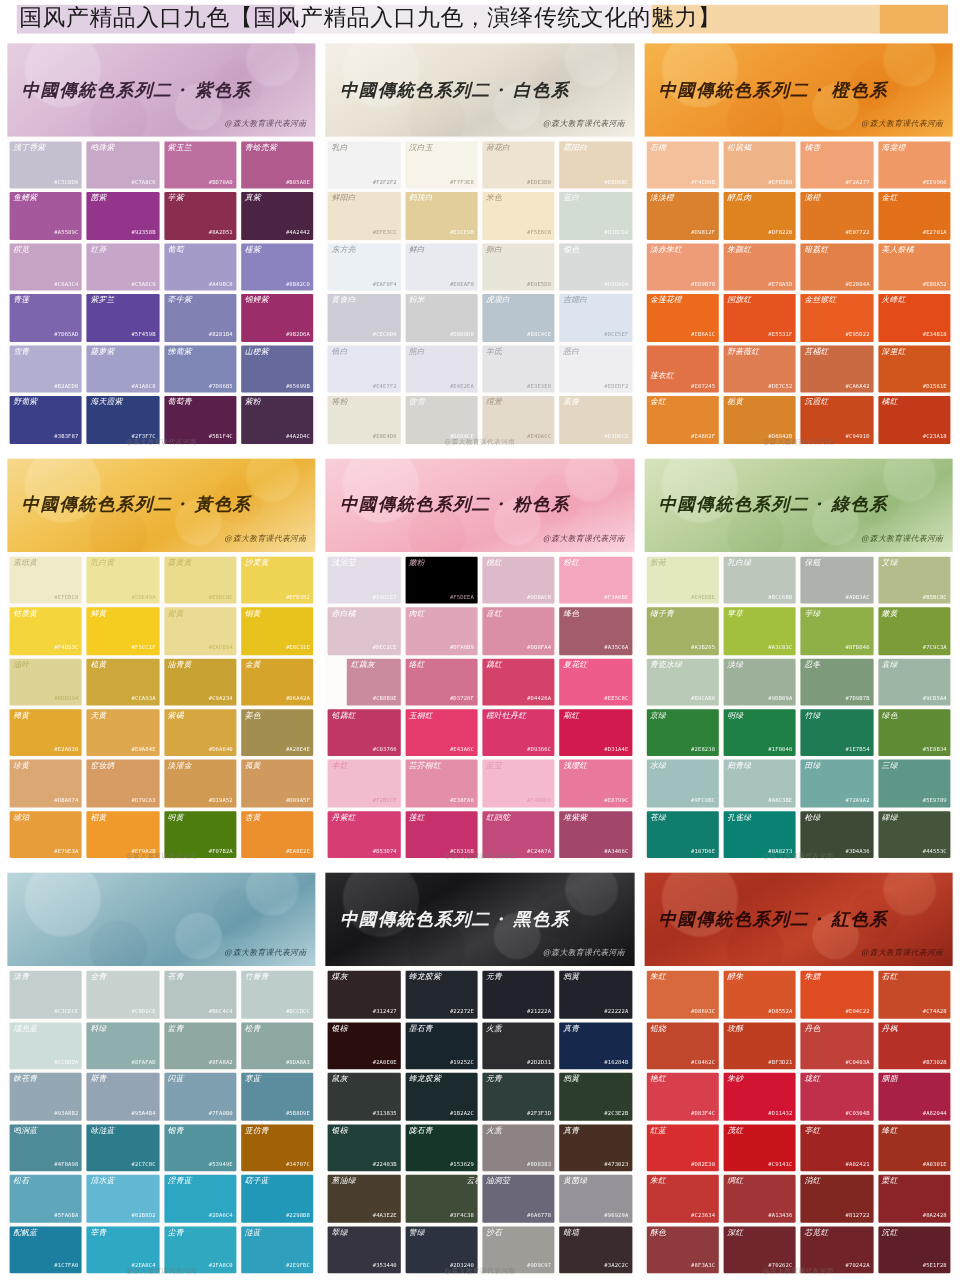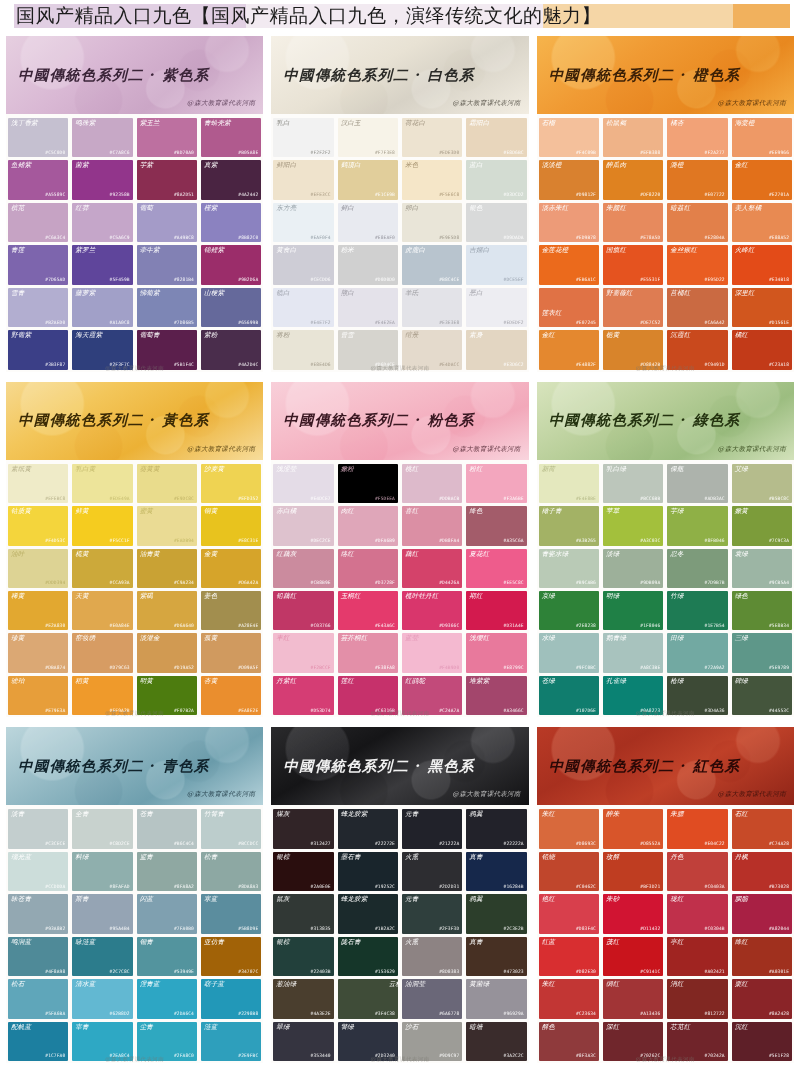--- a/index.html
+++ b/index.html
@@ -629,21 +629,21 @@
             <span class="sw-hex" style="color: rgb(255, 255, 255);">#DFA6B9</span>
           </div>
           <div class="swatch" style="background: rgb(219, 143, 164);">
             <span class="sw-name" style="color: rgb(255, 255, 255);">喜红</span>
             <span class="sw-hex" style="color: rgb(255, 255, 255);">#DB8FA4</span>
           </div>
           <div class="swatch" style="background: rgb(163, 92, 106);">
             <span class="sw-name" style="color: rgb(255, 255, 255);">绛色</span>
             <span class="sw-hex" style="color: rgb(255, 255, 255);">#A35C6A</span>
           </div>
-          <div class="swatch" style="background: rgb(203, 139, 158);">
+          <div class="swatch" style="background: rgb(203, 139, 158); margin-left: 16px;">
             <span class="sw-name" style="color: rgb(255, 255, 255);">红藕灰</span>
             <span class="sw-hex" style="color: rgb(255, 255, 255);">#CB8B9E</span>
           </div>
           <div class="swatch" style="background: rgb(211, 114, 143);">
             <span class="sw-name" style="color: rgb(255, 255, 255);">络红</span>
             <span class="sw-hex" style="color: rgb(255, 255, 255);">#D3728F</span>
           </div>
           <div class="swatch" style="background: rgb(212, 66, 106);">
             <span class="sw-name" style="color: rgb(255, 255, 255);">藕红</span>
             <span class="sw-hex" style="color: rgb(255, 255, 255);">#D4426A</span>
@@ -807,21 +807,20 @@
             <span class="sw-name" style="color: rgb(255, 255, 255);">碑绿</span>
             <span class="sw-hex" style="color: rgb(255, 255, 255);">#44553C</span>
           </div>
         </div>
         <div class="card-watermark">@森大教育课代表河南</div>
       </div>
       <div class="card">
         <div class="banner">
           <div class="bg" style="background: linear-gradient(150deg, rgb(188, 214, 220) 0%, rgb(147, 185, 196) 35%, rgb(110, 159, 174) 68%, rgb(181, 210, 218) 100%);"></div>
           <div class="grain"></div>
-          <div class="banner-title" style="color: rgb(16, 35, 44);">中國傳統色系列二 · 青色系</div>
           <div class="banner-sign" style="color: rgb(23, 48, 59);">@森大教育课代表河南</div>
         </div>
         <div class="swatches">
           <div class="swatch" style="background: rgb(195, 206, 206);">
             <span class="sw-name" style="color: rgb(255, 255, 255);">淡青</span>
             <span class="sw-hex" style="color: rgb(255, 255, 255);">#C3CECE</span>
           </div>
           <div class="swatch" style="background: rgb(200, 210, 206);">
             <span class="sw-name" style="color: rgb(255, 255, 255);">全青</span>
             <span class="sw-hex" style="color: rgb(255, 255, 255);">#C8D2CE</span>

